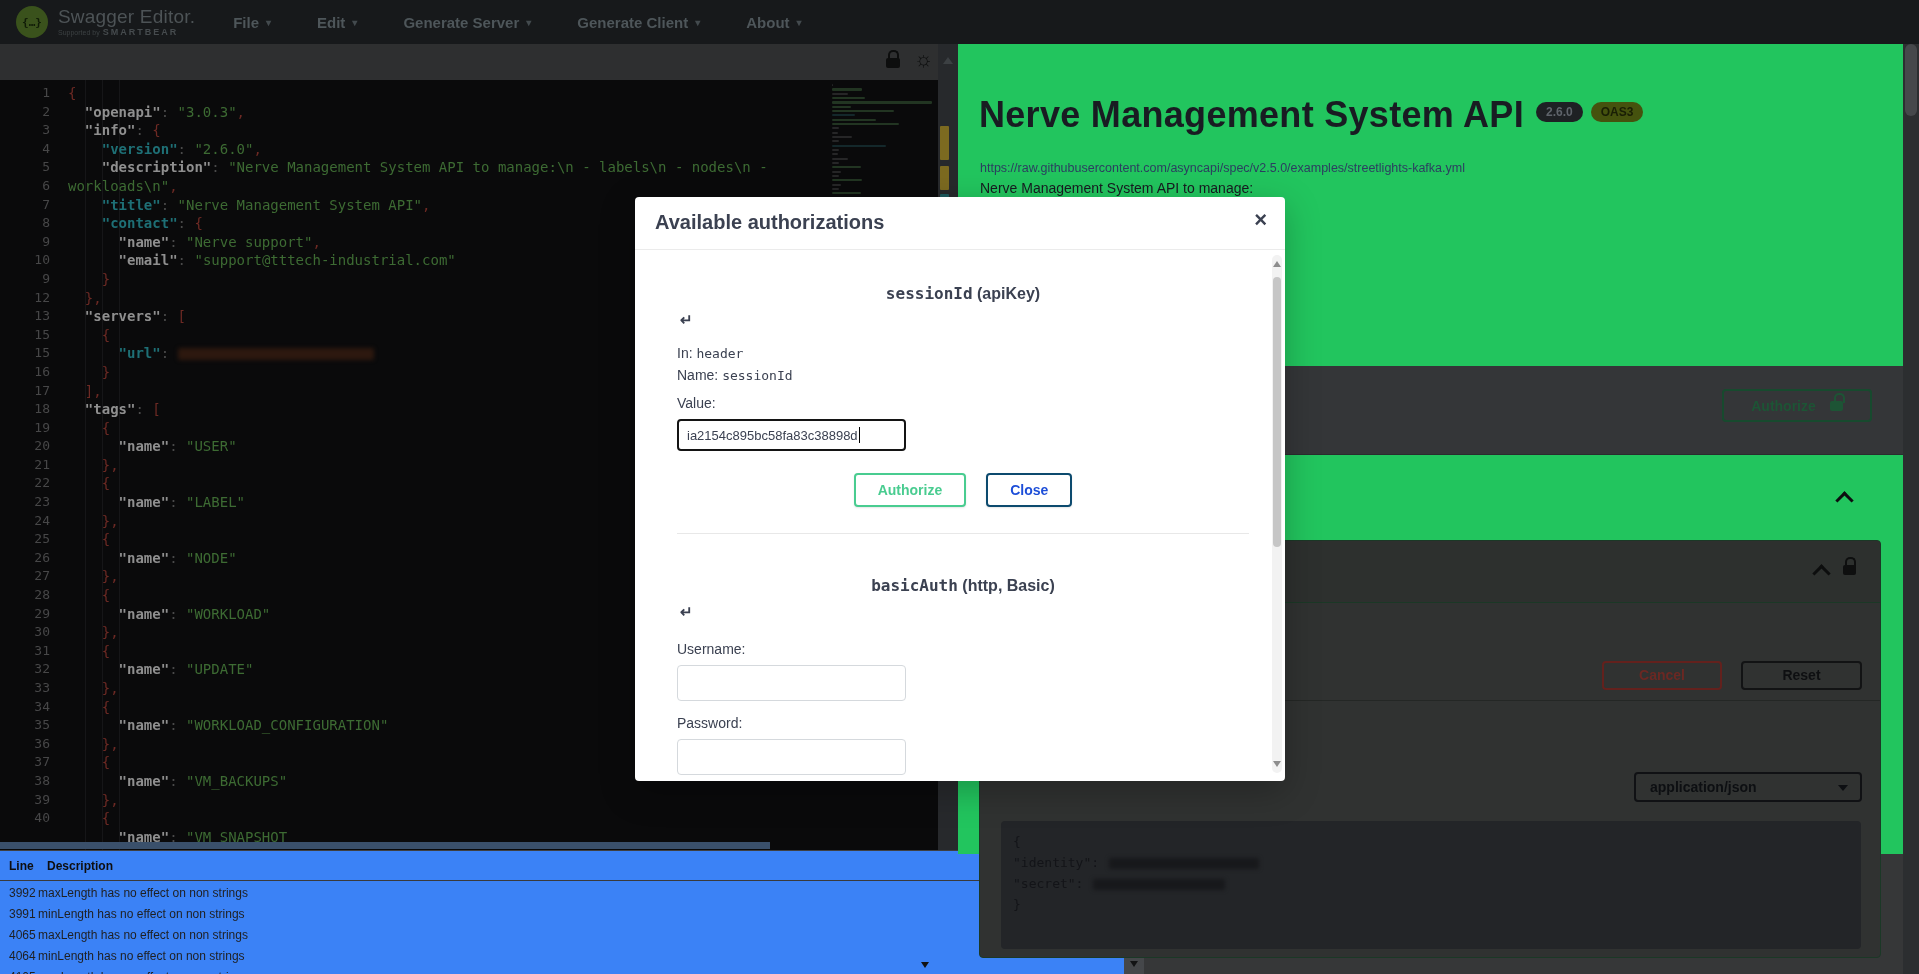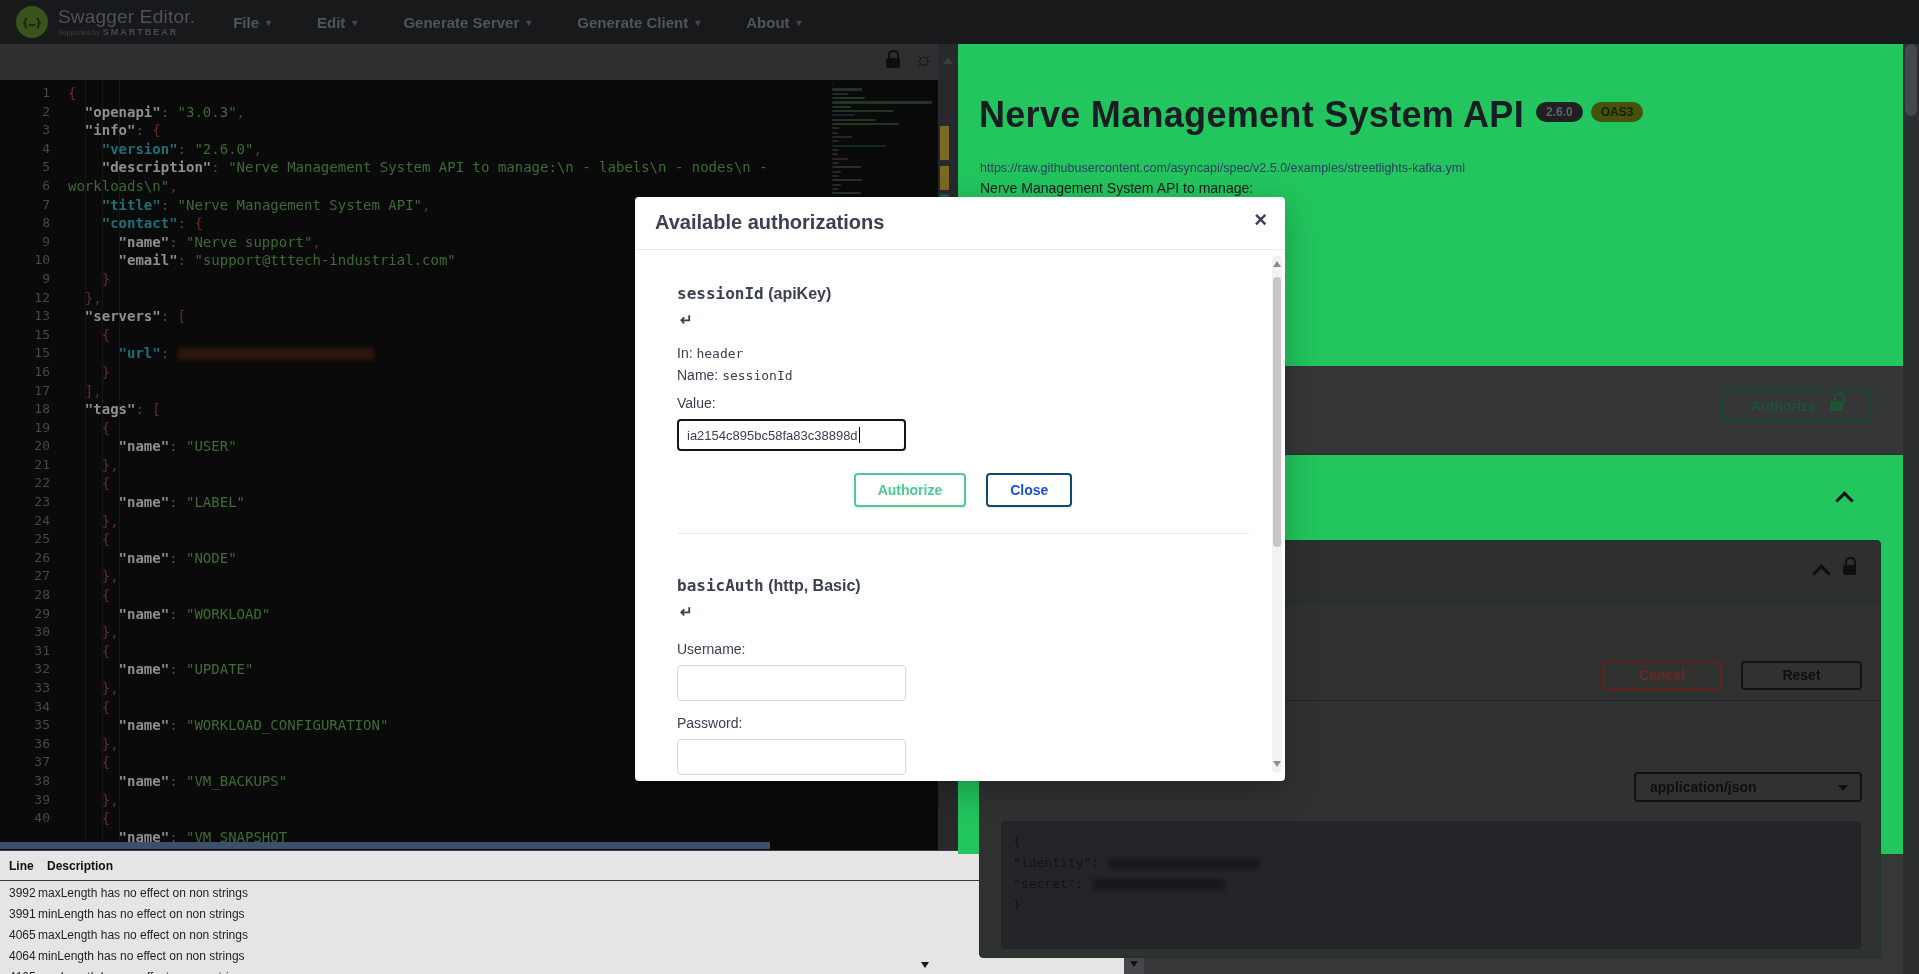--- a/index.html
+++ b/index.html
@@ -40,21 +40,21 @@
   .mbar{height:2.2px;margin-bottom:2.15px;border-radius:1px;}
   .ms{background:#223522;} .mt{background:#14282b;} .mp{background:#262627;}
   
   #ed-vstrip{position:absolute;left:938px;top:44px;width:20px;height:806px;background:#27292c;}
   .tri-up{width:0;height:0;border-left:5px solid transparent;border-right:5px solid transparent;border-bottom:7px solid #3c4043;position:absolute;left:5px;top:13px;}
   .rmark{position:absolute;left:2px;width:9px;border-radius:1px;}
   
   #ed-hthumb{position:absolute;left:0;top:842px;width:770px;height:7px;background:#3a506b;cursor:grab;}
 
   
-  #errorpanel{position:absolute;left:0;top:850px;width:1144px;height:124px;background:#e5e5e5;border-top:1px solid #3f3f40;overflow:hidden;}
+  #errorpanel{position:absolute;left:0;top:850px;width:1144px;height:124px;background:#3b82f6;border-top:1px solid #3f3f40;overflow:hidden;}
   .err-head{position:absolute;left:0;top:0;width:100%;height:30px;border-bottom:1px solid #3a3a3b;
     font-size:12px;font-weight:bold;color:#0e0e0f;line-height:30px;}
   .err-head .hl{position:absolute;left:9px;} .err-head .hd{position:absolute;left:47px;}
   #err-rows{position:absolute;left:0;top:32px;width:920px;}
   .err-row{height:21px;line-height:21px;font-size:12px;color:#1f1f20;cursor:pointer;}
   .err-row .en{display:inline-block;width:34px;padding-left:9px;}
   .err-row .ed{padding-left:4px;}
   #err-vscroll{position:absolute;right:0;top:0;width:20px;height:124px;background:#45474a;}
   #err-vthumb{position:absolute;left:4px;top:32px;width:12px;height:28px;background:#37393b;cursor:grab;}
   .tri-up-sm{width:0;height:0;border-left:4px solid transparent;border-right:4px solid transparent;border-bottom:6px solid #121314;position:absolute;left:6px;top:7px;}
@@ -97,21 +97,21 @@
   #bscroll{position:absolute;left:1903px;top:0;width:16px;height:974px;background:#2c2e30;}
   #bthumb{position:absolute;left:2px;top:44px;width:12px;height:72px;background:#46484b;border-radius:6px;cursor:grab;}
 
   
   #modal{position:absolute;left:635px;top:197px;width:650px;height:584px;background:#ffffff;border-radius:4px;
     box-shadow:0 10px 35px rgba(0,0,0,.25);z-index:100;color:#3b4151;}
   .modal-header{position:absolute;left:0;top:0;width:100%;height:53px;border-bottom:1px solid #ebebeb;}
   .modal-title{position:absolute;left:20px;top:14px;font-size:20px;font-weight:bold;}
   .modal-close{position:absolute;right:18px;top:10px;font-size:22px;font-weight:bold;cursor:pointer;}
   .modal-content{position:absolute;left:0;top:53px;right:16px;bottom:0;overflow:hidden;padding:34px 20px 0 42px;}
-  .sch-h{font-size:16px;font-weight:bold;}
+  .sch-h{font-size:16px;font-weight:bold;text-align:center;}
   .sch-h .mono{font-family:"DejaVu Sans Mono",monospace;}
   .ret{margin:8px 0 0 3px;font-size:15px;font-weight:bold;}
   .meta{margin-top:16px;font-size:14px;}
   .meta + .meta{margin-top:6px;}
   .meta .mono{font-family:"DejaVu Sans Mono",monospace;font-size:13px;}
   .vlabel{margin-top:12px;font-size:14px;}
   .vinput{margin-top:8px;width:229px;height:32px;border:2px solid #141414;border-radius:4px;padding:0 8px;
     font-size:13px;display:flex;align-items:center;cursor:text;}
   .caret{display:inline-block;width:1.5px;height:16px;background:#000;margin-left:1px;}
   .flabel{margin-top:20px;font-size:14px;}

